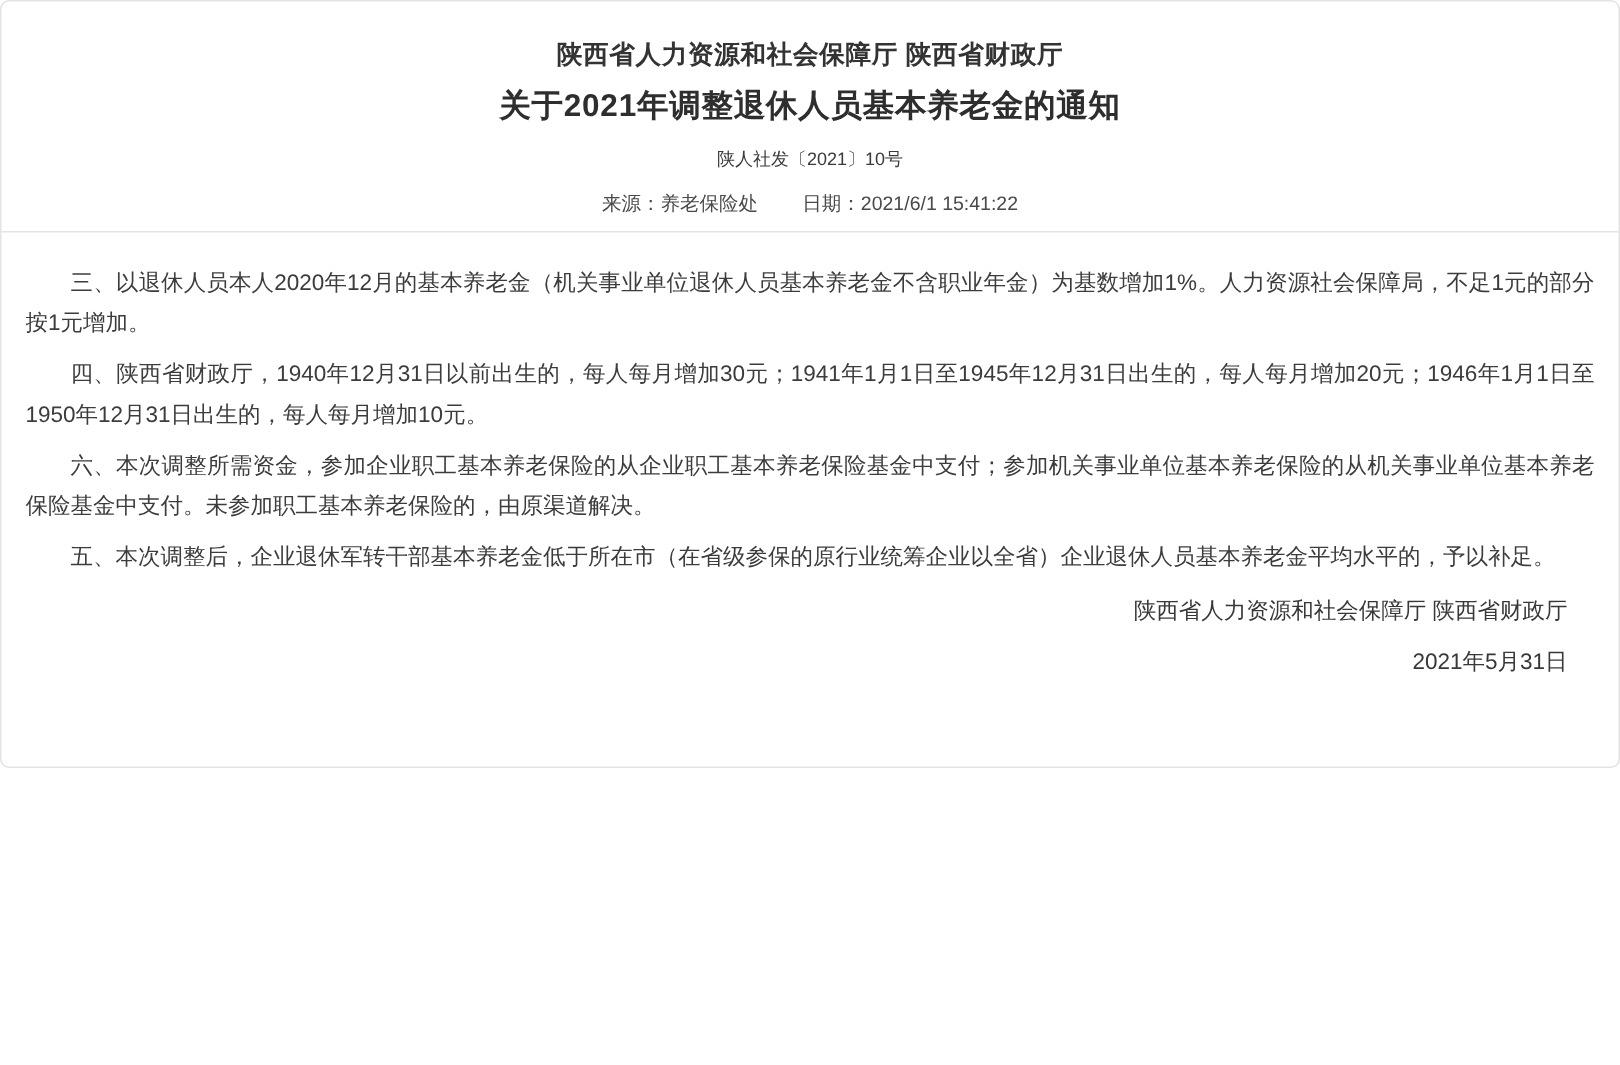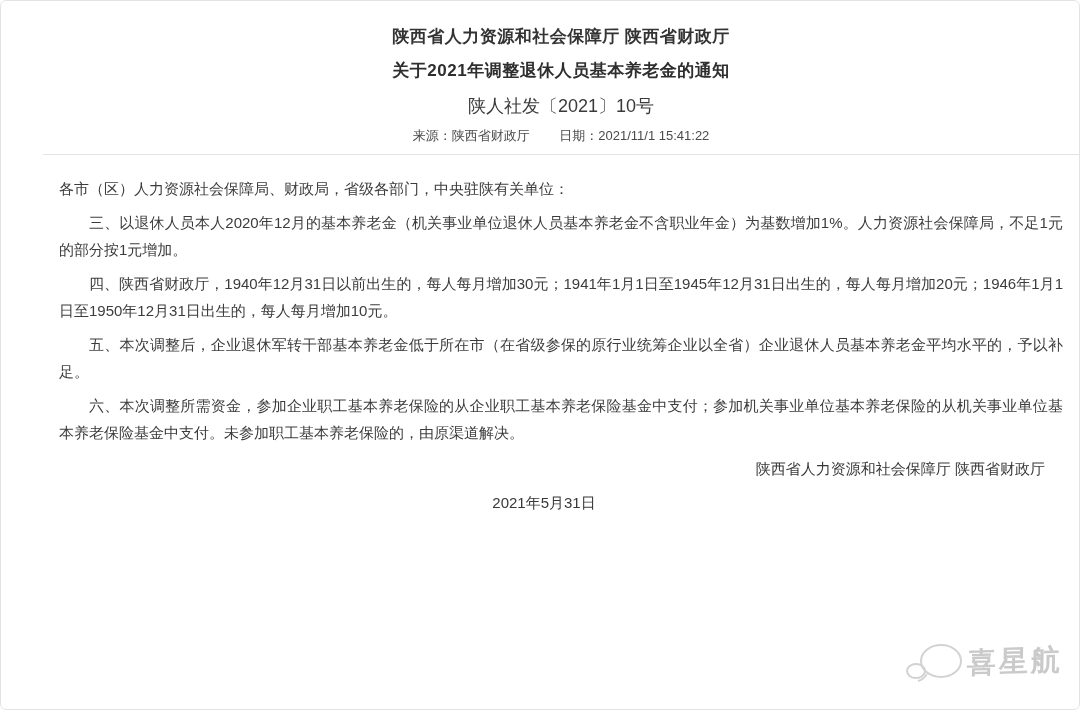--- a/index.html
+++ b/index.html
@@ -1,51 +1,50 @@
 <!DOCTYPE html>
 <html><head>
 <meta charset="utf-8">
 <style>
   * { margin:0; padding:0; box-sizing:border-box; }
   html,body { background:#ffffff; }
   body { font-family:"Liberation Sans","DejaVu Sans",sans-serif; }
   .page {
     position:relative;
-    width:1080px; height:710px;
+    width:1080px; height:512px;
     background:#ffffff;
     border:1px solid #e3e3e3;
     border-radius:6px;
     overflow:hidden;
     color:#3c3c3c;
-    padding-left:42px;
   }
   header { text-align:center; padding-top:25px; }
   .org-line { font-size:17px; font-weight:700; color:#333333; line-height:22px; letter-spacing:0.5px; }
-  .title    { font-size:17px; font-weight:700; color:#2e2e2e; line-height:28px; margin-top:9px; letter-spacing:0.5px; }
-  .doc-number { font-size:18px; color:#3a3a3a; line-height:20px; margin-top:11px;text-align:center; }
+  .title    { font-size:21px; font-weight:700; color:#2e2e2e; line-height:28px; margin-top:9px; letter-spacing:0.5px; }
+  .doc-number { font-size:12px; color:#3a3a3a; line-height:20px; margin-top:11px;text-align:center; }
   .meta {
     font-size:13px; color:#4a4a4a; line-height:18px;
     margin-top:11px; padding-bottom:9px;
     border-bottom:1px solid #e4e4e4;
   }
   .meta .meta-item + .meta-item { margin-left:26px; }
   main {
     padding:20px 16px 0 16px;
     font-size:15px; line-height:27px; color:#3c3c3c;
     text-align:justify;
   }
   main p { margin:0 0 7px 0; }
   .para { text-indent:2em; }
   .signature {
     text-align:right;
     padding-right:34px;
     font-size:15px; color:#383838; line-height:27px;
     margin-top:9px;
   }
-  .signature .sig-date { margin-top:7px;text-align:center; }
+  .signature .sig-date { margin-top:7px; }
   .watermark {
     position:absolute;
     top:638px; right:16px;
     display:flex; align-items:center;
     pointer-events:none;
     opacity:0.92;
   }
   .watermark svg { display:block; margin-right:4px; }
   .watermark .wm-text {
     font-size:29px; font-weight:700;
@@ -57,33 +56,32 @@
 </head>
 <body>
 
 <div class="page">
 
   <header>
     <div class="org-line">陕西省人力资源和社会保障厅 陕西省财政厅</div>
     <h1 class="title">关于2021年调整退休人员基本养老金的通知</h1>
     <div class="doc-number">陕人社发〔2021〕10号</div>
     <div class="meta">
-      <span class="meta-item">来源：陕西省财政厅</span>
-      <span class="meta-item">日期：2021/11/1 15:41:22</span>
+      <span class="meta-item">来源：养老保险处</span>
+      <span class="meta-item">日期：2021/6/1 15:41:22</span>
     </div>
   </header>
 
   <main>
-    <p class="salutation">各市（区）人力资源社会保障局、财政局，省级各部门，中央驻陕有关单位：</p>
     <div>
 
         <p class="para">三、以退休人员本人2020年12月的基本养老金（机关事业单位退休人员基本养老金不含职业年金）为基数增加1%。人力资源社会保障局，不足1元的部分按1元增加。</p>
         <p class="para">四、陕西省财政厅，1940年12月31日以前出生的，每人每月增加30元；1941年1月1日至1945年12月31日出生的，每人每月增加20元；1946年1月1日至1950年12月31日出生的，每人每月增加10元。</p>
+        <p class="para">六、本次调整所需资金，参加企业职工基本养老保险的从企业职工基本养老保险基金中支付；参加机关事业单位基本养老保险的从机关事业单位基本养老保险基金中支付。未参加职工基本养老保险的，由原渠道解决。</p>
         <p class="para">五、本次调整后，企业退休军转干部基本养老金低于所在市（在省级参保的原行业统筹企业以全省）企业退休人员基本养老金平均水平的，予以补足。</p>
-        <p class="para">六、本次调整所需资金，参加企业职工基本养老保险的从企业职工基本养老保险基金中支付；参加机关事业单位基本养老保险的从机关事业单位基本养老保险基金中支付。未参加职工基本养老保险的，由原渠道解决。</p>
       </div>
   </main>
 
   <div class="signature">
     <div class="sig-org">陕西省人力资源和社会保障厅 陕西省财政厅</div>
     <div class="sig-date">2021年5月31日</div>
   </div>
 
   <div class="watermark">
     <svg width="60" height="46" viewBox="0 0 60 46">

